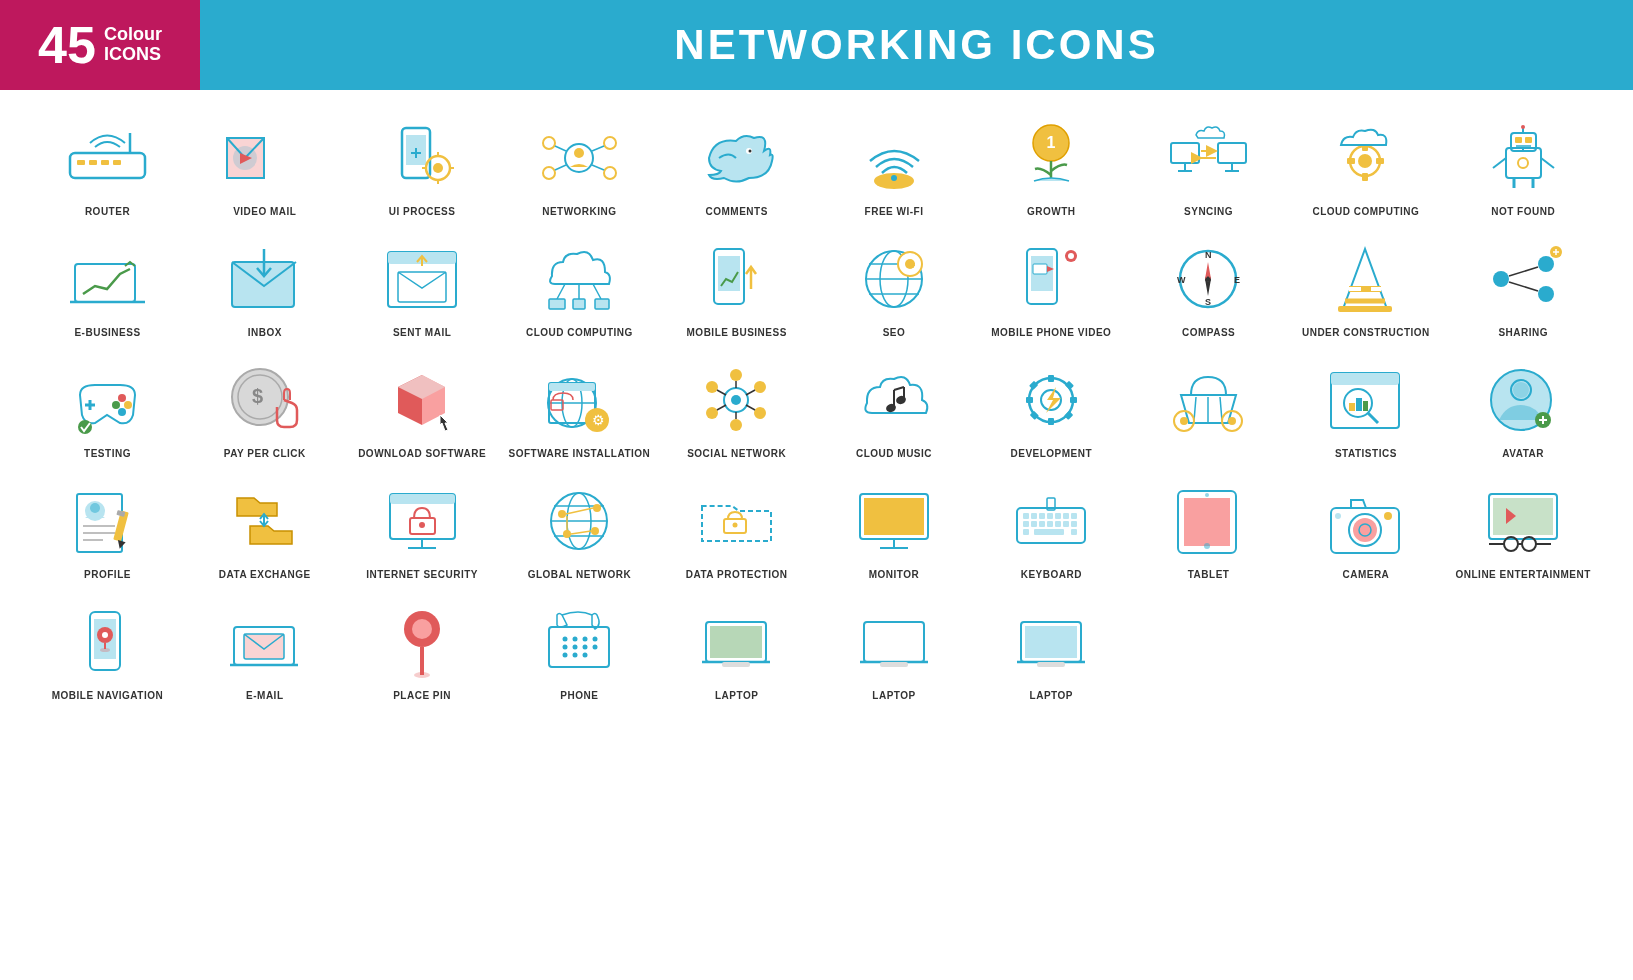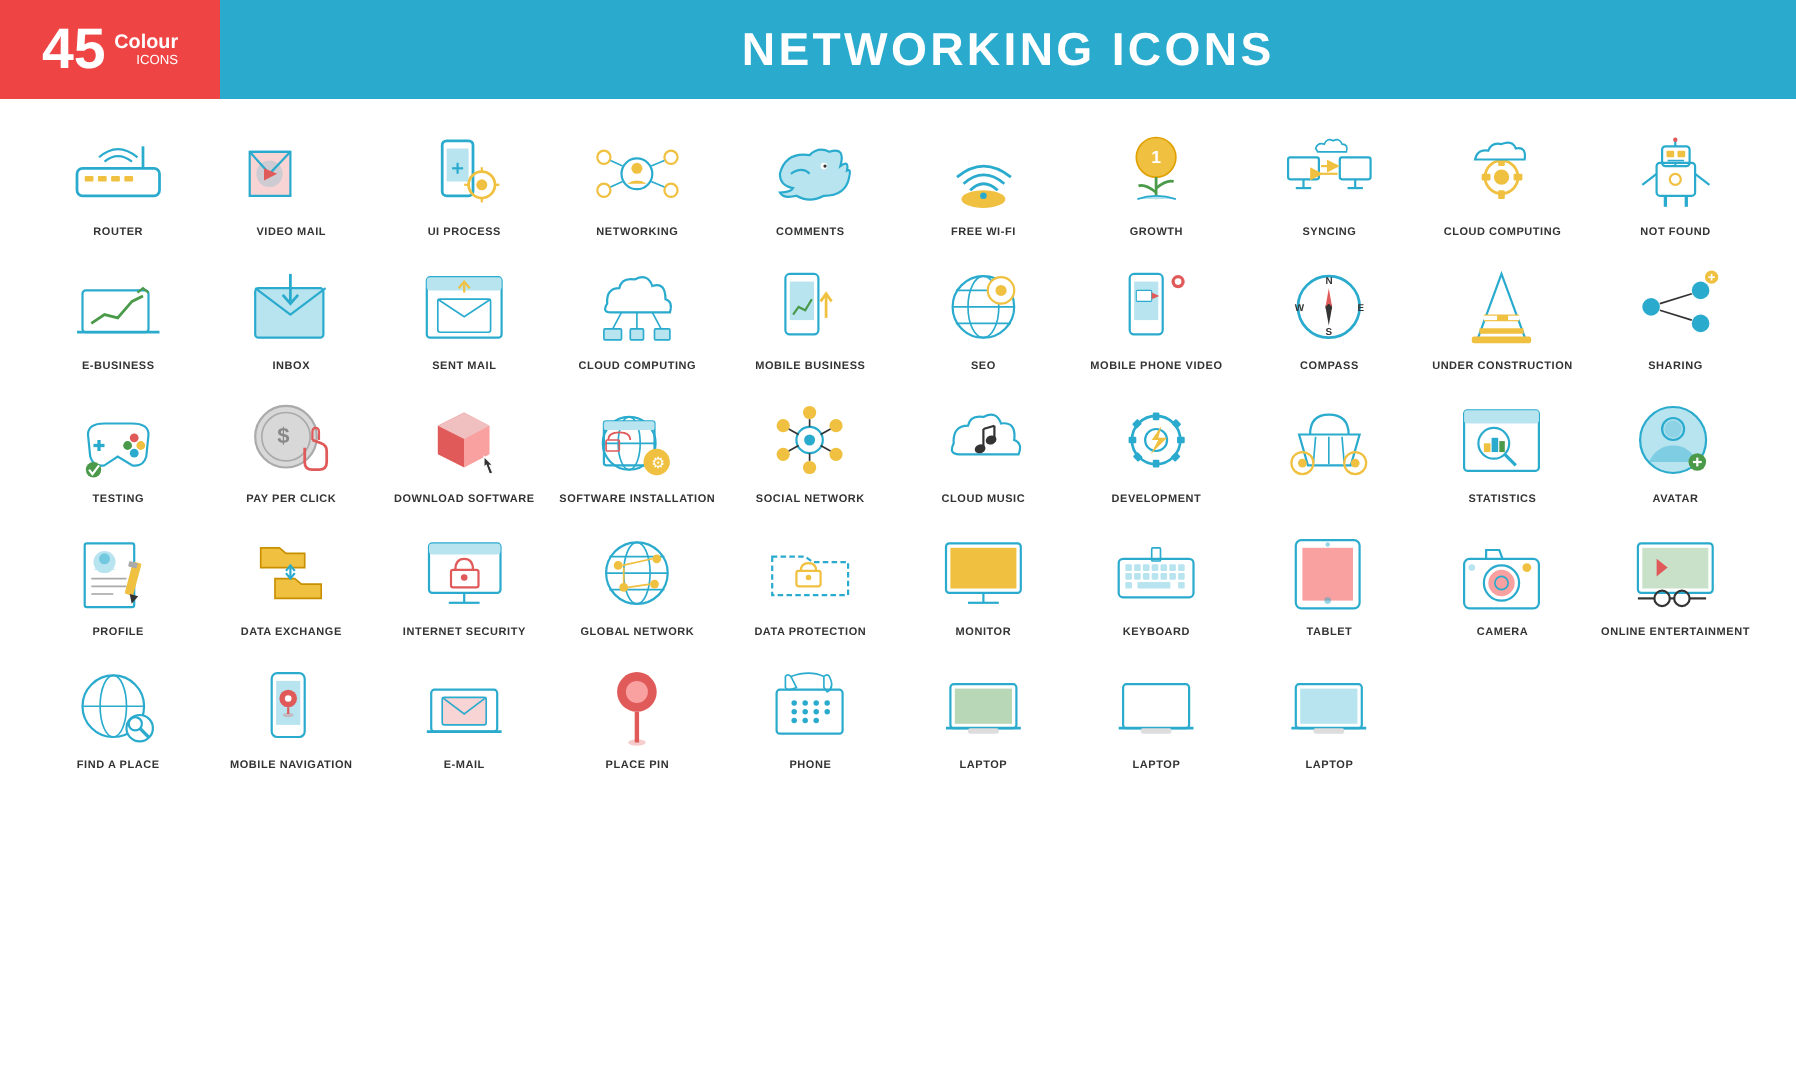--- a/index.html
+++ b/index.html
@@ -10,49 +10,48 @@
       font-family: Arial, sans-serif;
       overflow: hidden;
     }
     .header {
       display: flex;
       align-items: center;
       height: 90px;
       background: #2aabce;
     }
     .header-left {
-      background: #ef4444;
+      background: #be185d;
       width: 200px;
       height: 90px;
       display: flex;
       align-items: center;
       justify-content: center;
       padding: 10px 15px;
     }
     .header-number {
       font-size: 52px;
       font-weight: 900;
       color: white;
       line-height: 1;
     }
     .header-text-block {
       display: flex;
       flex-direction: column;
       margin-left: 8px;
-      text-align: right;
     }
     .header-colour {
       font-size: 18px;
       font-weight: 700;
       color: white;
       line-height: 1.1;
     }
     .header-icons {
-      font-size: 12px;
-      font-weight: 400;
+      font-size: 18px;
+      font-weight: 700;
       color: white;
       line-height: 1.1;
     }
     .header-title {
       flex: 1;
       text-align: center;
       font-size: 42px;
       font-weight: 900;
       color: white;
       letter-spacing: 3px;
@@ -855,35 +854,20 @@
         <circle cx="30" cy="58" r="7" fill="none" stroke="#333" stroke-width="2"></circle>
         <circle cx="48" cy="58" r="7" fill="none" stroke="#333" stroke-width="2"></circle>
         <line x1="37" y1="58" x2="41" y2="58" stroke="#333" stroke-width="2"></line>
         <line x1="8" y1="58" x2="23" y2="58" stroke="#333" stroke-width="2"></line>
         <line x1="55" y1="58" x2="70" y2="58" stroke="#333" stroke-width="2"></line>
       </svg>
     </div>
     <span class="icon-label">ONLINE ENTERTAINMENT</span>
   </div>
 
-  <div class="icon-cell">
-    <div class="icon-img">
-      <svg width="85" height="70" viewBox="0 0 85 70">
-
-        <circle cx="38" cy="35" r="28" fill="none" stroke="#2aabce" stroke-width="2"></circle>
-        <ellipse cx="38" cy="35" rx="12" ry="28" fill="none" stroke="#2aabce" stroke-width="1.5"></ellipse>
-        <line x1="10" y1="35" x2="66" y2="35" stroke="#2aabce" stroke-width="1.5"></line>
-
-        <circle cx="62" cy="55" r="12" fill="white" stroke="#2aabce" stroke-width="2"></circle>
-        <circle cx="58" cy="51" r="6" fill="none" stroke="#2aabce" stroke-width="2"></circle>
-        <line x1="62" y1="55" x2="70" y2="63" stroke="#2aabce" stroke-width="3"></line>
-      </svg>
-    </div>
-    <span class="icon-label">FIND A PLACE</span>
-  </div>
 
   <div class="icon-cell">
     <div class="icon-img">
       <svg width="85" height="70" viewBox="0 0 85 70">
 
         <rect x="25" y="5" width="30" height="58" rx="5" fill="none" stroke="#2aabce" stroke-width="2"></rect>
         <rect x="29" y="12" width="22" height="40" fill="#b8e4f0"></rect>
 
         <circle cx="40" cy="28" r="8" fill="#e05a5a"></circle>
         <circle cx="40" cy="28" r="3" fill="white"></circle>

